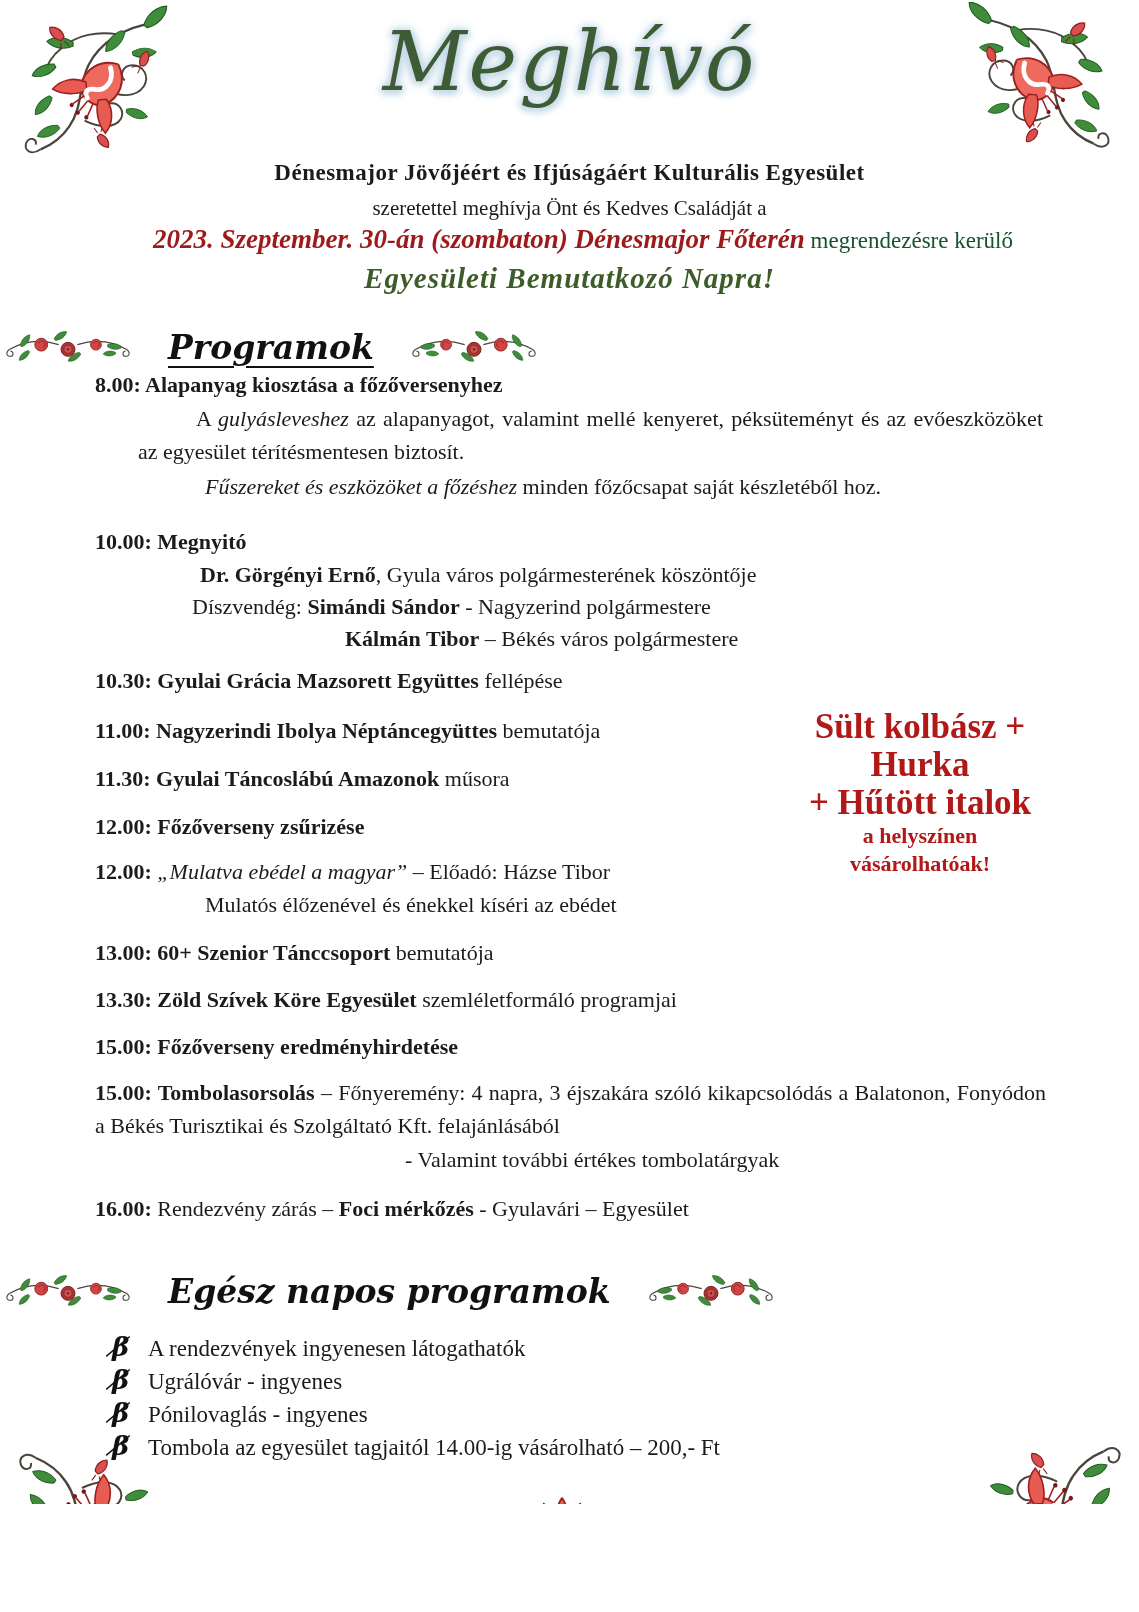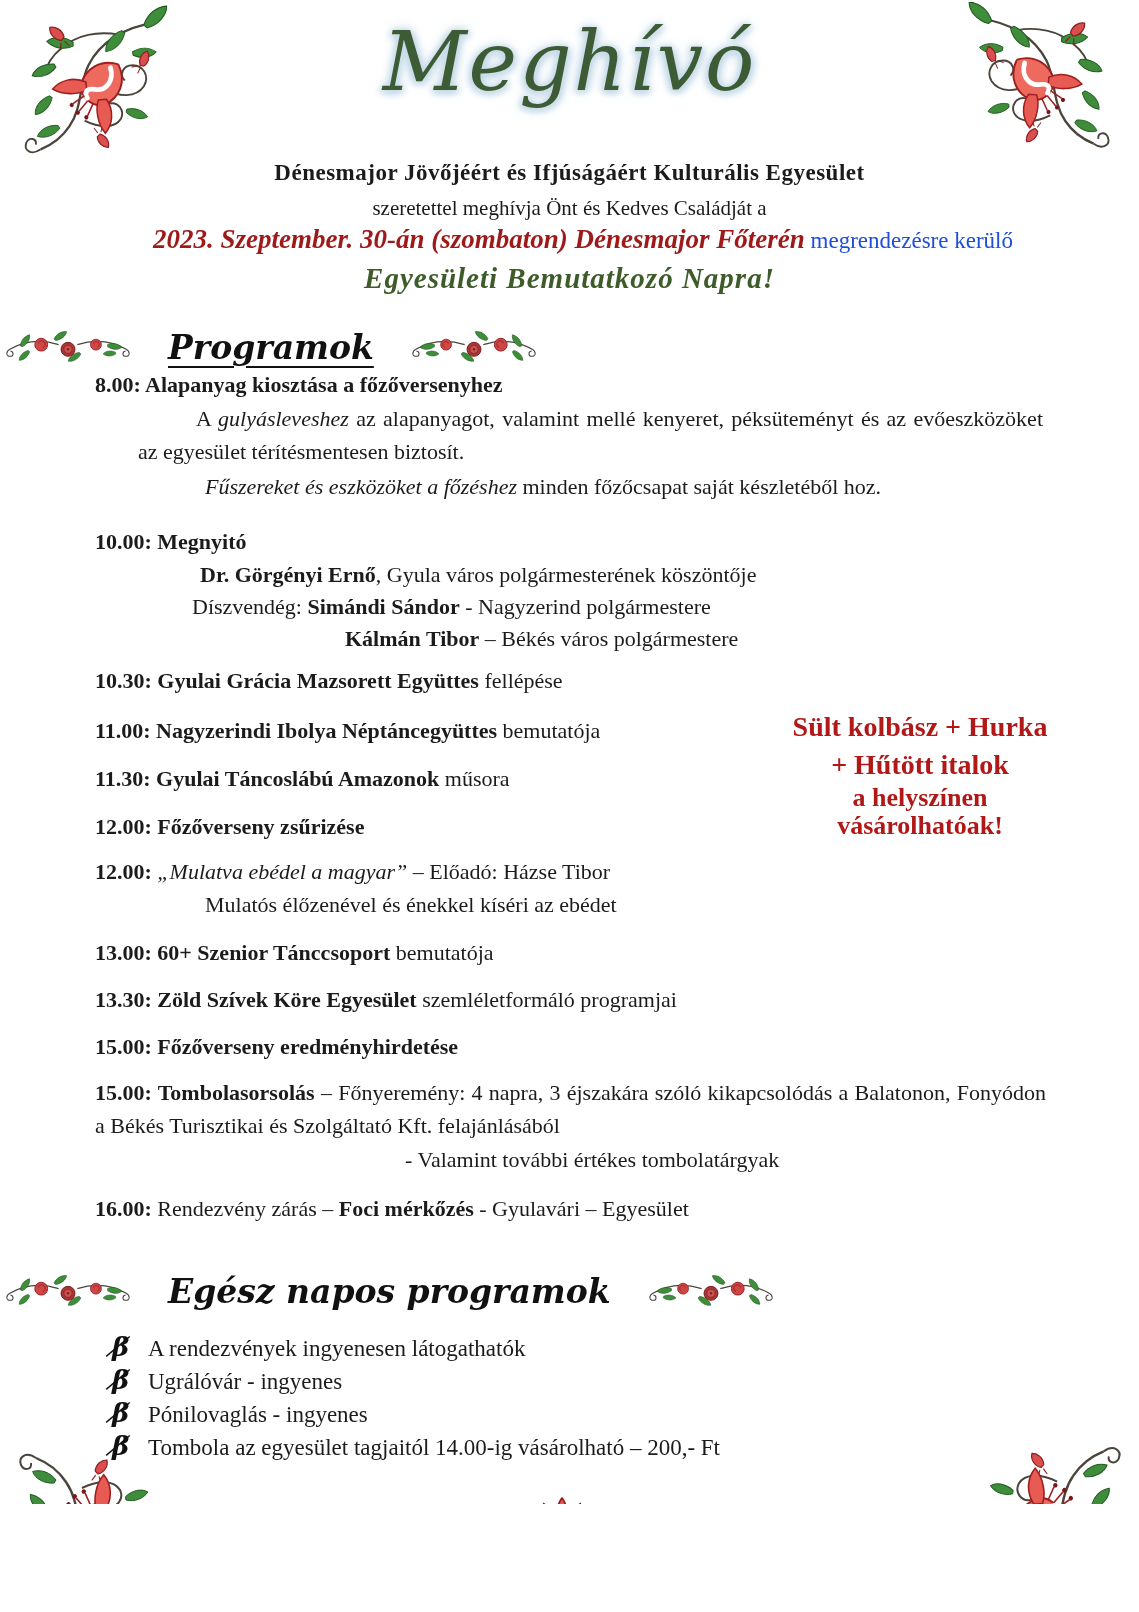--- a/index.html
+++ b/index.html
@@ -17,21 +17,21 @@
     font-style:italic; font-weight:400;
     font-size:82px; letter-spacing:2px;
     color:var(--title-green,#3d5c35);
     text-shadow:0 0 6px #c3d8e7, 0 0 14px #c3d8e7, 3px 3px 6px #cfe0ec, -3px 3px 6px #cfe0ec;
   }
   .hdr { position:absolute; left:0; width:100%; text-align:center; white-space:nowrap; }
   .hdr-org   { top:160px; font-size:23px; font-weight:700; letter-spacing:0.5px; }
   .hdr-inv   { top:196px; font-size:21px; }
   .hdr-date  { top:224px; font-size:27px; }
   .hdr-date .red-part  { color:var(--accent-red,#9e1a1a); font-weight:700; font-style:italic;margin-left:27px; }
-  .hdr-date .blk-part  { color:#1d4ed8; font-size:23px; }
+  .hdr-date .blk-part  { color:#14532d; font-size:23px; }
   .hdr-event { top:262px; font-size:29px; font-weight:700; font-style:italic;
                color:var(--accent-green,#3e5c2a); letter-spacing:1px; }
   
   .sect-head { position:absolute; left:4px; width:100%;
                display:flex; align-items:center; justify-content:flex-start; gap:36px; }
   .sect-head .sect-label {
     font-family:"DejaVu Serif","Liberation Serif",serif;
     font-style:italic; font-weight:700; font-size:33px; color:#111;
   }
   .head-programs { top:324px; }
@@ -40,22 +40,22 @@
   .garland { width:128px; height:46px; }
   .garland.flip { transform:scaleX(-1); }
   
   .pline { position:absolute; font-size:22px; white-space:nowrap; line-height:30px; }
   .ppara { position:absolute; font-size:22px; text-align:justify; line-height:33px; white-space:normal; }
   .sg-b { font-weight:700; }
   .sg-i { font-style:italic; }
   
   .side-note { position:absolute; left:768px; top:708px; width:304px; text-align:center;
                color:var(--note-red,#b11818); font-weight:700; }
-  .side-note .big   { font-size:28px; line-height:38px; }
-  .side-note .small { font-size:26px; line-height:28px; }
+  .side-note .big   { font-size:35px; line-height:38px; }
+  .side-note .small { font-size:22px; line-height:28px; }
   
   .bullets { position:absolute; left:112px; top:1332px; }
   .bullet-row { display:flex; align-items:baseline; height:33px; font-size:23px; white-space:nowrap; }
   .bullet-glyph { display:inline-block; width:36px; font-family:"DejaVu Serif",serif;
                   font-style:italic; font-weight:700; font-size:26px; color:#111; }
   
   .footer-note { position:absolute; left:163px; top:1505px; font-size:18px; letter-spacing:0.3px; }
   
   .orn { position:absolute; }
   .orn-tl { left:12px;  top:4px;    width:172px; height:176px; }

